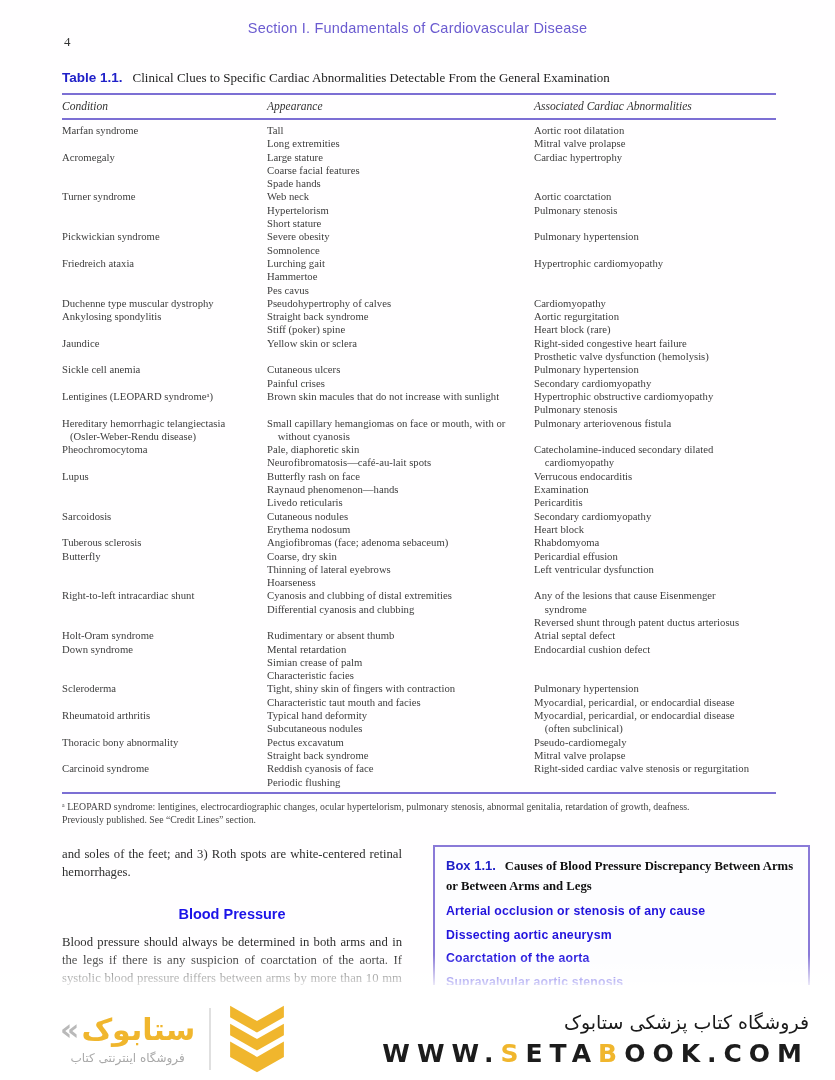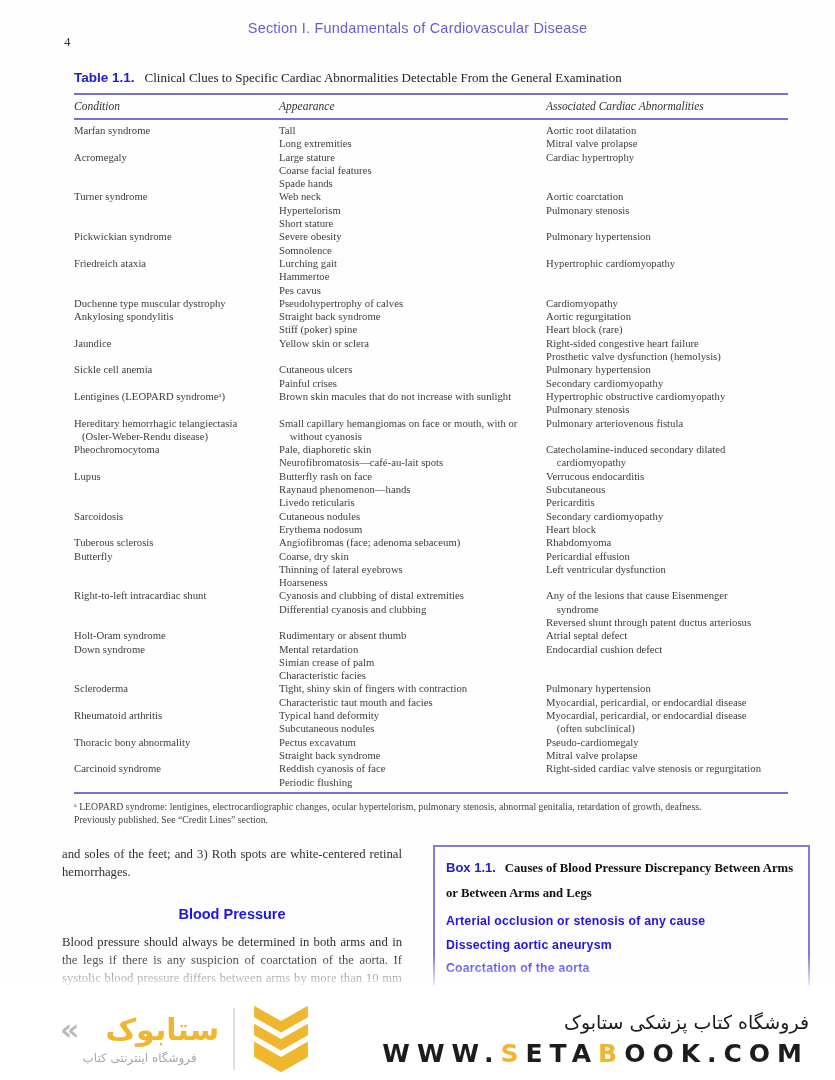--- a/index.html
+++ b/index.html
@@ -7,21 +7,21 @@
   body { font-family:"Liberation Serif", serif; color:#3a3a3a; position:relative; }
 
   .page { position:absolute; inset:0; background:#fffeff; }
 
   
   .pagenum { position:absolute; left:64px; top:34px; font-size:13px; color:#333; }
   .section-header { position:absolute; left:0; right:0; top:20px; text-align:center;
     font-family:"Liberation Sans", sans-serif; font-size:14.5px; color:#6b5bd0; letter-spacing:.2px; }
 
   
-  .tablewrap { position:absolute; left:74px; top:68px; width:714px; }
+  .tablewrap { position:absolute; left:62px; top:68px; width:714px; }
   .table-title { margin-bottom:7px; }
   .tlabel { font-family:"Liberation Sans", sans-serif; font-weight:bold; font-size:13.5px; color:#2020c8; margin-right:10px; }
   .tcaption { font-size:13px; color:#222; }
   .rule { background:#7c6fd4; height:1.5px; }
   .rule.thick { height:2.5px; }
   .thead { display:flex; padding:5px 0 6px 0; }
   .thead .hcell { font-style:italic; font-size:11.5px; color:#333; }
   .col0 { width:205px; flex:none; }
   .col1 { width:267px; flex:none; }
   .col2 { width:242px; flex:none; }
@@ -35,37 +35,37 @@
   
   .bottom { position:absolute; left:62px; top:845px; width:714px; display:flex; }
   .leftcol { width:340px; flex:none; }
   .p1, .p2 { font-size:12.7px; line-height:18px; text-align:justify; color:#2e2e2e; }
   .bp-heading { margin:25px 0 11px 0; text-align:center; font-family:"Liberation Sans", sans-serif;
     font-weight:bold; font-size:14.5px; color:#1b13e8; }
 
   .bpbox { margin-left:31px; width:377px; flex:none; border:2px solid #8a7ad8; border-bottom:none;
     padding:9px 11px 0 11px; height:140px; overflow:hidden; position:relative; background:#fdfdff; }
   .boxlabel { font-family:"Liberation Sans", sans-serif; font-weight:bold; font-size:13px; color:#2020c8; margin-right:9px; }
-  .boxtitle { font-weight:bold; font-size:12.7px; color:#111; line-height:25px; }
+  .boxtitle { font-weight:bold; font-size:12.7px; color:#111; line-height:19px; }
   .boxitems { margin-top:8px; }
   .boxitem { font-family:"Liberation Sans", sans-serif; font-weight:bold; font-size:12.3px;
     color:#2214dd; margin-bottom:9.5px; letter-spacing:.2px; }
 
   
   .fade { position:absolute; left:0; top:955px; width:835px; height:45px;
     background:linear-gradient(to bottom, rgba(255,255,255,0), #ffffff 80%); }
 
   
   .footer { position:absolute; left:0; top:998px; width:835px; height:82px; background:#fff;
     display:flex; align-items:center; justify-content:space-between; padding:0 26px 0 60px; }
   .brand { display:flex; align-items:center; }
   .wordmark-block { text-align:center; }
   .wordmark { font-family:"DejaVu Sans", sans-serif; font-weight:bold; font-size:30px; line-height:34px; }
   .wm-chev { color:#b9b9b9; font-weight:bold; margin-right:2px; }
-  .wm-word { color:#f0b62d;margin-left:24px; }
+  .wm-word { color:#f0b62d; }
   .wordmark-sub { font-family:"DejaVu Sans", sans-serif; font-size:12px; color:#a9a9a9; margin-top:4px; }
   .brand-divider { width:2px; height:62px; background:#e0e0e0; margin:0 14px; }
   .emblem { width:64px; height:68px; }
 
   .sitecol { text-align:right; }
   .site-fa { font-family:"DejaVu Sans", sans-serif; font-size:19px; color:#1a1a1a; margin-bottom:6px; }
   .site-url { font-family:"DejaVu Sans", sans-serif; font-weight:bold; font-size:25px;
     letter-spacing:7px; color:#1c1c1c; }
   .site-url .yellow { color:#f0b62d; }
 </style>
@@ -245,21 +245,21 @@
           <div class="tcell col0">
             <div class="tline">Lupus</div>
           </div>
           <div class="tcell col1">
             <div class="tline">Butterfly rash on face</div>
             <div class="tline">Raynaud phenomenon—hands</div>
             <div class="tline">Livedo reticularis</div>
           </div>
           <div class="tcell col2">
             <div class="tline">Verrucous endocarditis</div>
-            <div class="tline">Subcutaneous</div>
+            <div class="tline">Examination</div>
             <div class="tline">Pericarditis</div>
           </div>
         </div>
         <div class="trow">
           <div class="tcell col0">
             <div class="tline">Sarcoidosis</div>
           </div>
           <div class="tcell col1">
             <div class="tline">Cutaneous nodules</div>
             <div class="tline">Erythema nodosum</div>

